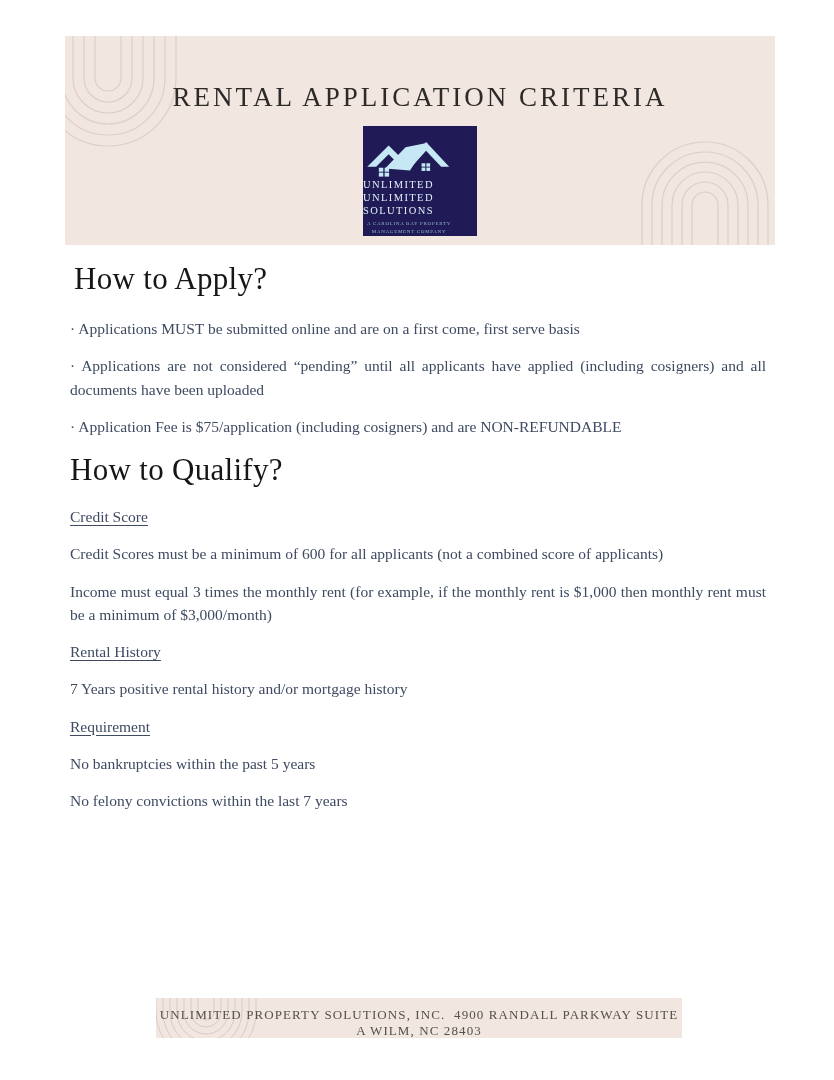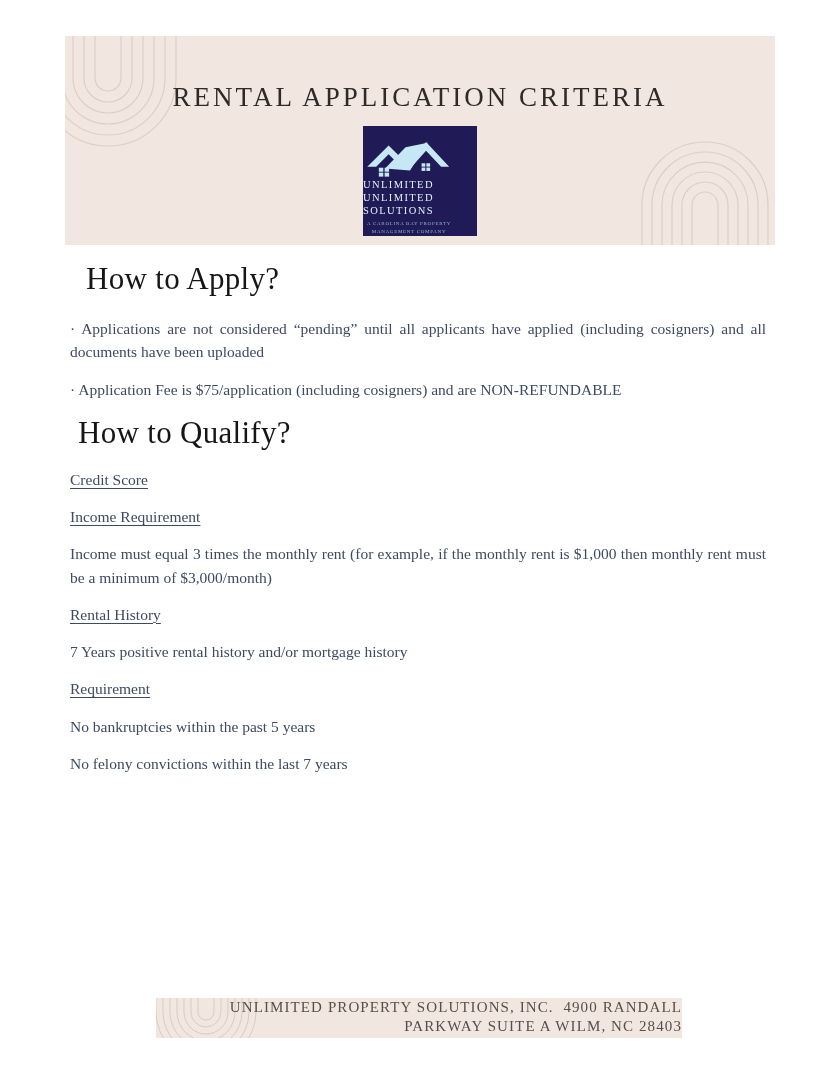--- a/index.html
+++ b/index.html
@@ -55,22 +55,22 @@
   }
 
   
   main { position: absolute; left: 70px; top: 245px; width: 696px; }
   h2 {
     font-size: 31px;
     font-weight: 400;
     letter-spacing: 0.3px;
     color: var(--heading-text, #161616);
   }
-  .apply-heading { margin: 16px 0 20px 16px; }
-  .qualify-heading { margin: 8px 0 17px 8px; }
+  .apply-heading { margin: 16px 0 20px 4px; }
+  .qualify-heading { margin: 8px 0 17px 0; }
   .bullet, .para {
     font-size: 15.5px;
     line-height: 1.5;
     color: var(--body-text, #3e4a61);
     text-align: justify;
     margin-bottom: 14px;
   }
   .sub-label {
     font-size: 15.5px;
     line-height: 1.5;
@@ -87,24 +87,24 @@
   
   .footer {
     position: absolute; left: 156px; top: 998px;
     width: 526px; height: 40px;
     background: var(--header-bg, #f2e6e0);
     overflow: hidden;
   }
   .footer-deco { position: absolute; left: 0; top: 0; }
   .footer-text {
     position: relative;
-    padding-top: 0;
-    text-align: right;
+    padding-top: 9px;
+    text-align: center;
     color: var(--footer-text, #55504a);
-    font-size: 15px;
+    font-size: 13px;
     letter-spacing: 1.1px;
     line-height: 1.25;
   }
   .footer-text .l1 { white-space: pre-wrap; }
 </style>
 </head>
 <body>
 
 <div class="page">
 
@@ -151,28 +151,29 @@
         <div>UNLIMITED</div>
         <div>SOLUTIONS</div>
       </div>
       <div class="logo-tagline">A CAROLINA BAY PROPERTY MANAGEMENT COMPANY</div>
     </div>
   </header>
 
   <main>
     <h2 class="apply-heading">How to Apply?</h2>
 
+    <p class="bullet">· Applications MUST be submitted online and are on a first come, first serve basis</p>
     <p class="bullet">· Applications are not considered “pending” until all applicants have applied (including cosigners) and all documents have been uploaded</p>
     <p class="bullet">· Application Fee is $75/application (including cosigners) and are NON-REFUNDABLE</p>
 
     <h2 class="qualify-heading">How to Qualify?</h2>
 
     <p class="sub-label"><span>Credit Score</span></p>
-
-    <p class="sub-label"><span>Income Requirement</span></p>
+    <p class="para">Credit Scores must be a minimum of 600 for all applicants (not a combined score of applicants)</p>
+
     <p class="para">Income must equal 3 times the monthly rent (for example, if the monthly rent is $1,000 then monthly rent must be a minimum of $3,000/month)</p>
 
     <p class="sub-label"><span>Rental History</span></p>
     <p class="para">7 Years positive rental history and/or mortgage history</p>
 
     <p class="sub-label"><span>Requirement</span></p>
     <p class="para">No bankruptcies within the past 5 years</p>
     <p class="para">No felony convictions within the last 7 years</p>
   </main>
 

